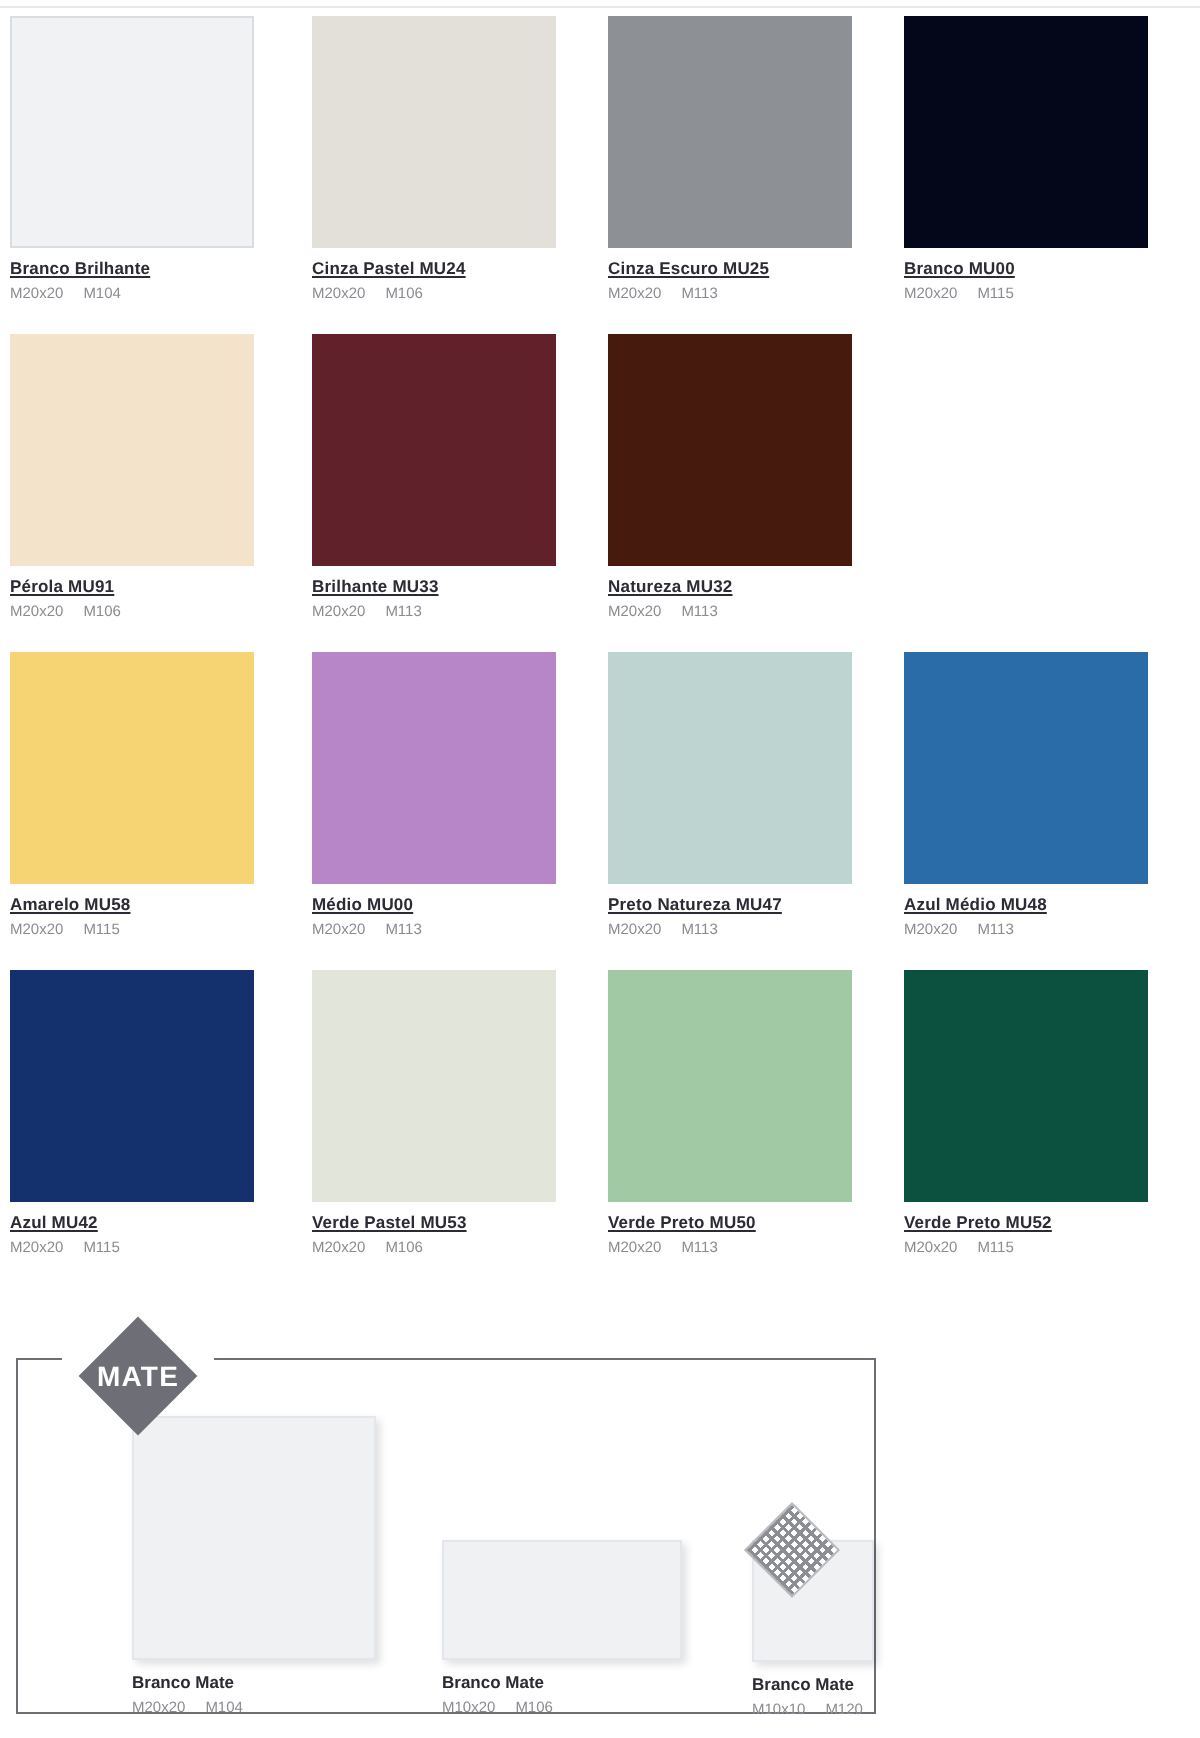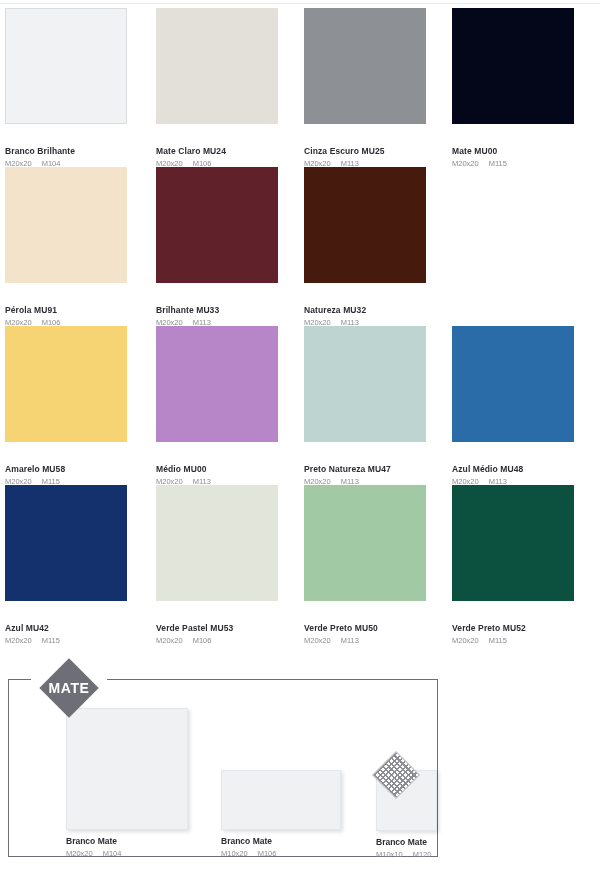--- a/index.html
+++ b/index.html
@@ -60,24 +60,25 @@
     display: block;
   }
   .swatch.outlined {
     border: 1px solid #d9dde2;
   }
 
   .cap-name {
     font-size: 8.5px;
     font-weight: bold;
     color: #2b2b33;
-    margin-top: 22px;
+    margin-top: 5px;
     line-height: 11px;
     letter-spacing: 0.1px;
     white-space: nowrap;
+    text-decoration: underline;
   }
   .cap-spec {
     font-size: 7.5px;
     color: #8b8b91;
     line-height: 11px;
     margin-top: 1px;
     white-space: nowrap;
   }
   .cap-spec .s2 { margin-left: 10px; }
 
@@ -193,35 +194,35 @@
     <div class="grid-row">
       <div class="cell c0">
         <div class="swatch outlined" style="background-color: rgb(240, 242, 244);"></div>
         <div class="cap-name">Branco Brilhante</div>
         <div class="cap-spec">
           <span>M20x20</span><span class="s2">M104</span>
         </div>
       </div>
       <div class="cell c1">
         <div class="swatch" style="background-color: rgb(227, 223, 217);"></div>
-        <div class="cap-name">Mate Claro MU24</div>
+        <div class="cap-name">Cinza Pastel MU24</div>
         <div class="cap-spec">
           <span>M20x20</span><span class="s2">M106</span>
         </div>
       </div>
       <div class="cell c2">
         <div class="swatch" style="background-color: rgb(141, 144, 149);"></div>
         <div class="cap-name">Cinza Escuro MU25</div>
         <div class="cap-spec">
           <span>M20x20</span><span class="s2">M113</span>
         </div>
       </div>
       <div class="cell c3">
         <div class="swatch" style="background-color: rgb(4, 7, 26);"></div>
-        <div class="cap-name">Mate MU00</div>
+        <div class="cap-name">Branco MU00</div>
         <div class="cap-spec">
           <span>M20x20</span><span class="s2">M115</span>
         </div>
       </div>
     </div>
 
     <div class="grid-row">
       <div class="cell c0">
         <div class="swatch" style="background-color: rgb(244, 227, 203);"></div>
         <div class="cap-name">Pérola MU91</div>

